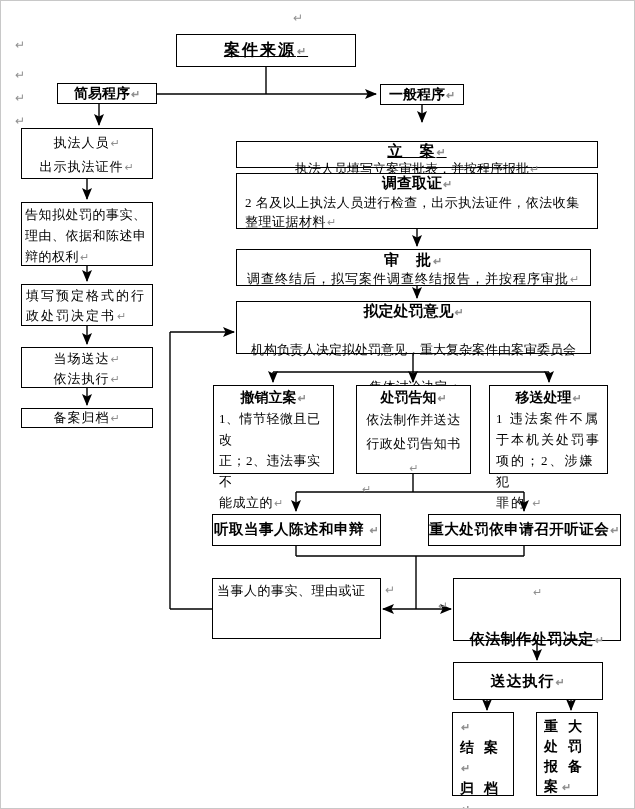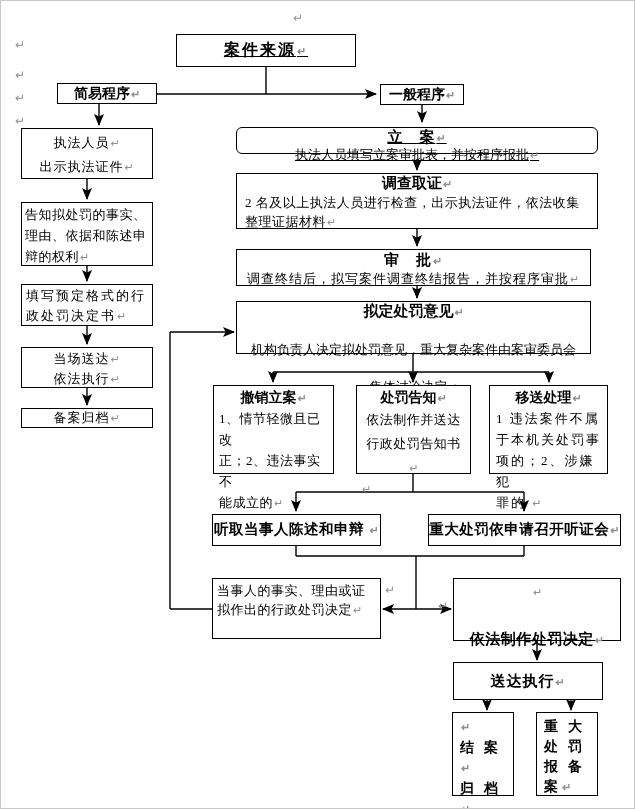--- a/index.html
+++ b/index.html
@@ -30,21 +30,21 @@
   .b-a1{left:20px;top:127px;width:132px;height:51px;padding-top:2px;}
   .b-a1 .bl{line-height:24px;letter-spacing:1px;}
   .b-a2{left:20px;top:201px;width:132px;height:64px;padding:1px 3px;}
   .b-a2 .bl{text-align:left;line-height:21px;letter-spacing:0.5px;}
   .b-a3{left:20px;top:283px;width:132px;height:42px;padding:1px 4px;}
   .b-a3 .bl{text-align:left;line-height:20px;letter-spacing:2px;}
   .b-a4{left:20px;top:346px;width:132px;height:41px;padding-top:1px;}
   .b-a4 .bl{line-height:20px;letter-spacing:1px;}
   .b-a5{left:20px;top:407px;width:132px;height:20px;}
   .b-a5 .bl{line-height:18px;letter-spacing:1px;}
-  .b-b1{left:235px;top:126px;width:362px;height:27px;border-radius:6px;}
+  .b-b1{left:235px;top:140px;width:362px;height:27px;}
   .b-b1 .bt{text-decoration:underline;letter-spacing:1px;}
   .b-b1 .bl{text-decoration:underline;line-height:16px;}
   .b-b2{left:235px;top:172px;width:362px;height:56px;}
   .b-b2 .bt{line-height:18px;}
   .b-b2 .bl{text-align:left;padding:0 8px;line-height:19px;letter-spacing:0.5px;}
   .b-b3{left:235px;top:248px;width:355px;height:37px;padding-top:1px;}
   .b-b3 .bt{letter-spacing:1px;}
   .b-b3 .bl{line-height:18px;letter-spacing:1px;}
   .b-b4{left:235px;top:300px;width:355px;height:53px;}
   .b-b4 .bt{line-height:18px;}
@@ -195,21 +195,20 @@
       <div class="bl">罪的 <span class="pmark">↵</span></div>
     </div>
   <div class="box b-d1">
       <div class="bt">听取当事人陈述和申辩 <span class="pmark">↵</span></div>
     </div>
   <div class="box b-d2">
       <div class="bt">重大处罚依申请召开听证会<span class="pmark">↵</span></div>
     </div>
   <div class="box b-e1">
       <div class="bl">当事人的事实、理由或证</div>
-      <div class="bl">拟作出的行政处罚决定<span class="pmark">↵</span></div>
     </div>
   <div class="box b-e2">
       <div class="bl"><span class="pmark">↵</span></div>
       <div class="bl">依法制作处罚决定<span class="pmark">↵</span></div>
     </div>
   <div class="box b-f1">
       <div class="bt">送达执行<span class="pmark">↵</span></div>
     </div>
   <div class="box b-g1">
       <div class="bl"><span class="pmark">↵</span></div>

